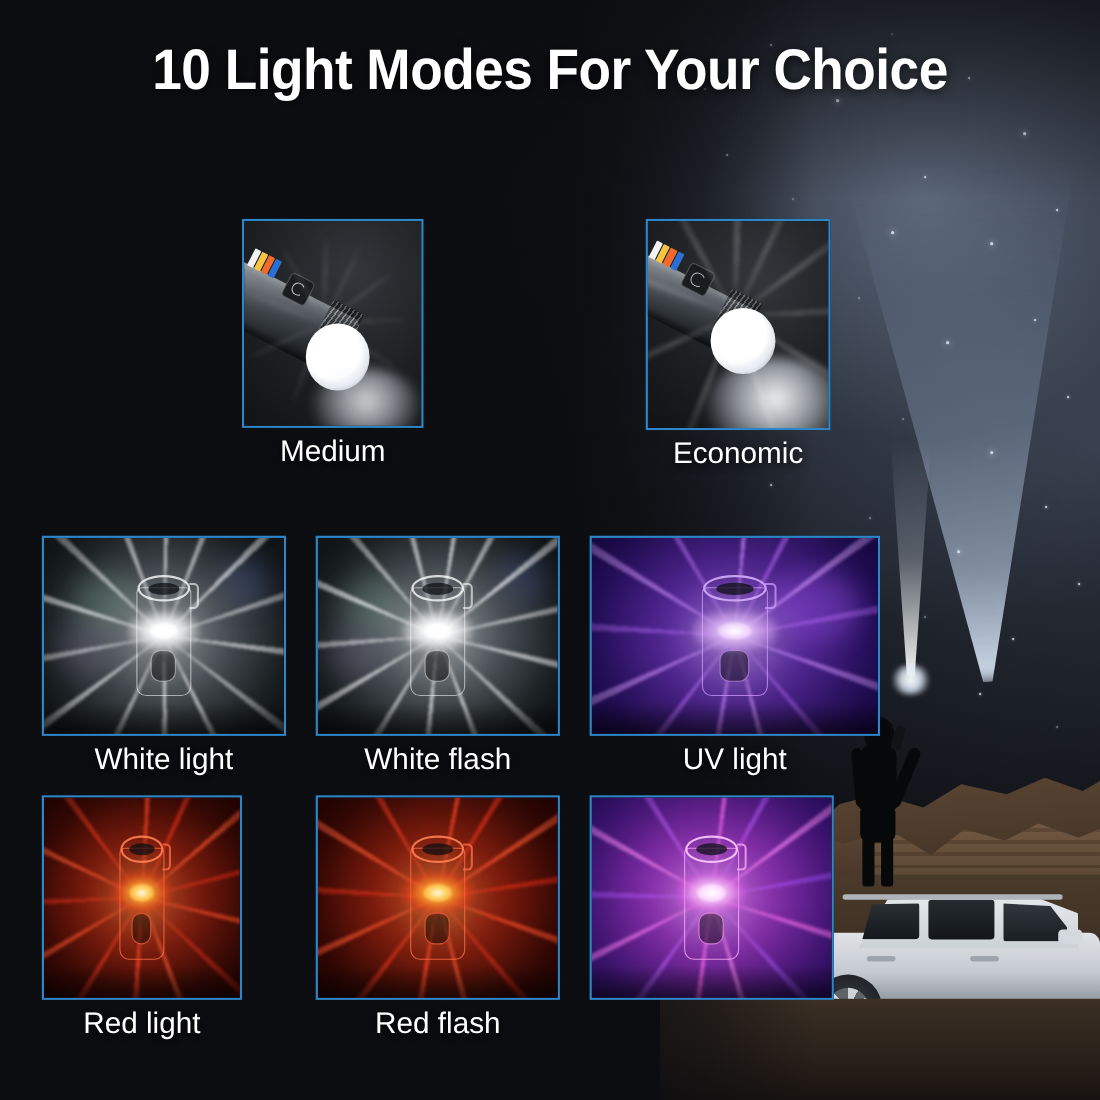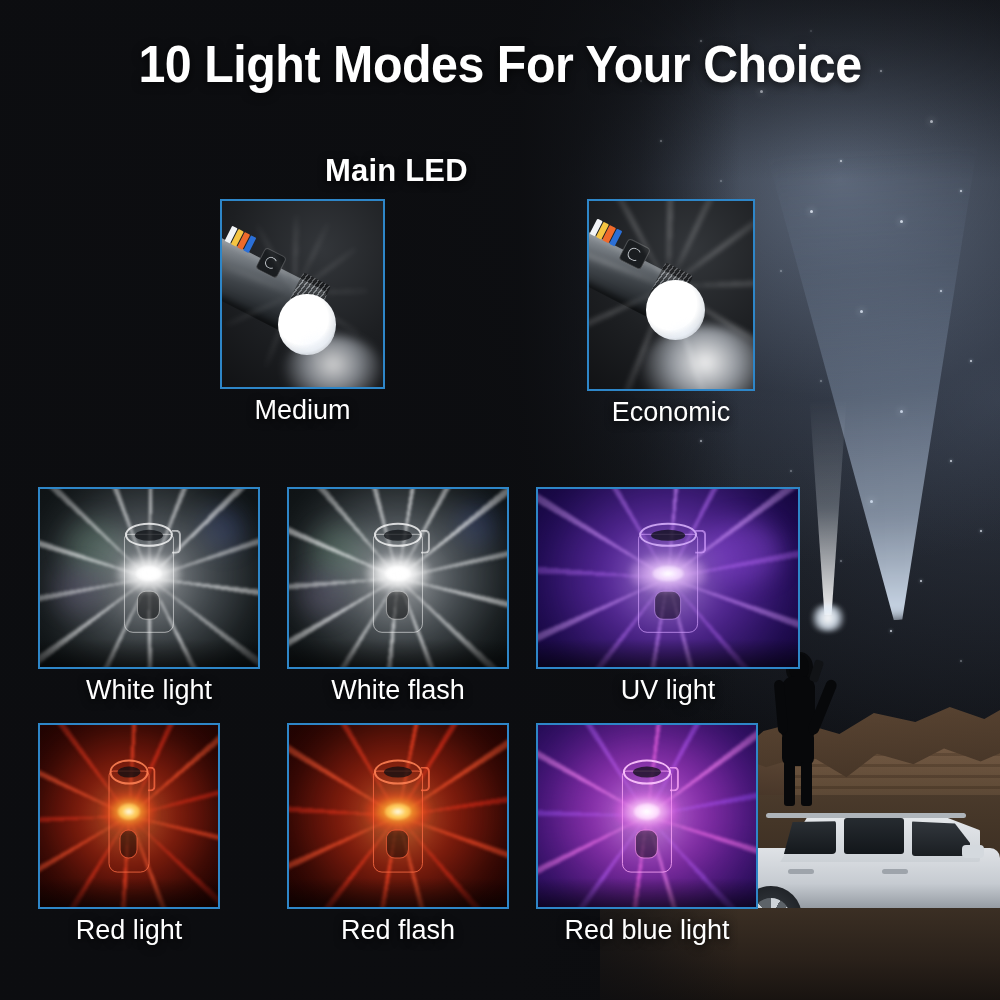--- a/index.html
+++ b/index.html
@@ -427,21 +427,20 @@
     </div>
 
     <div class="ground-fg"></div>
     <div class="bg-vignette"></div>
   </div>
 
   <div class="content">
 
     <div class="poster-title">10 Light Modes For Your Choice</div>
 
-    <div class="section-heading" id="heading-main">Main LED</div>
 
 
 
     <div class="card" style="left:220px;top:199px;width:165px;height:190px;">
       <div class="thumb">
         <div class="mscene">
           <div class="mbody"></div>
           <div class="mknurl"></div>
           <div class="mleds">
             <span class="mled-w"></span>
@@ -590,17 +589,16 @@
             <div class="sbarrel" style="border-color:rgba(255,170,250,.80)"></div>
             <div class="scap" style="border-color:rgba(255,200,255,.9)"></div>
             <div class="sclip" style="border-color:rgba(255,170,250,.78)"></div>
             <div class="sslot" style="border-color:rgba(255,150,248,.72)"></div>
             <div class="score" style="background:radial-gradient(ellipse, rgba(255,255,255,.98) 0%, rgba(255,190,250,.78) 32%, rgba(230,70,230,.34) 62%, rgba(140,40,220,0) 86%);"></div>
             <div class="shot" style="background:radial-gradient(ellipse, #ffffff 0%, rgba(255,225,255,.92) 48%, rgba(255,120,240,0) 100%);"></div>
           </div>
           <div class="scene-floor"></div>
         </div>
       </div>
-      <div class="caption" style="top:192px">Red blue light</div>
     </div>
 
   </div>
 </div>
 
 </body></html>

